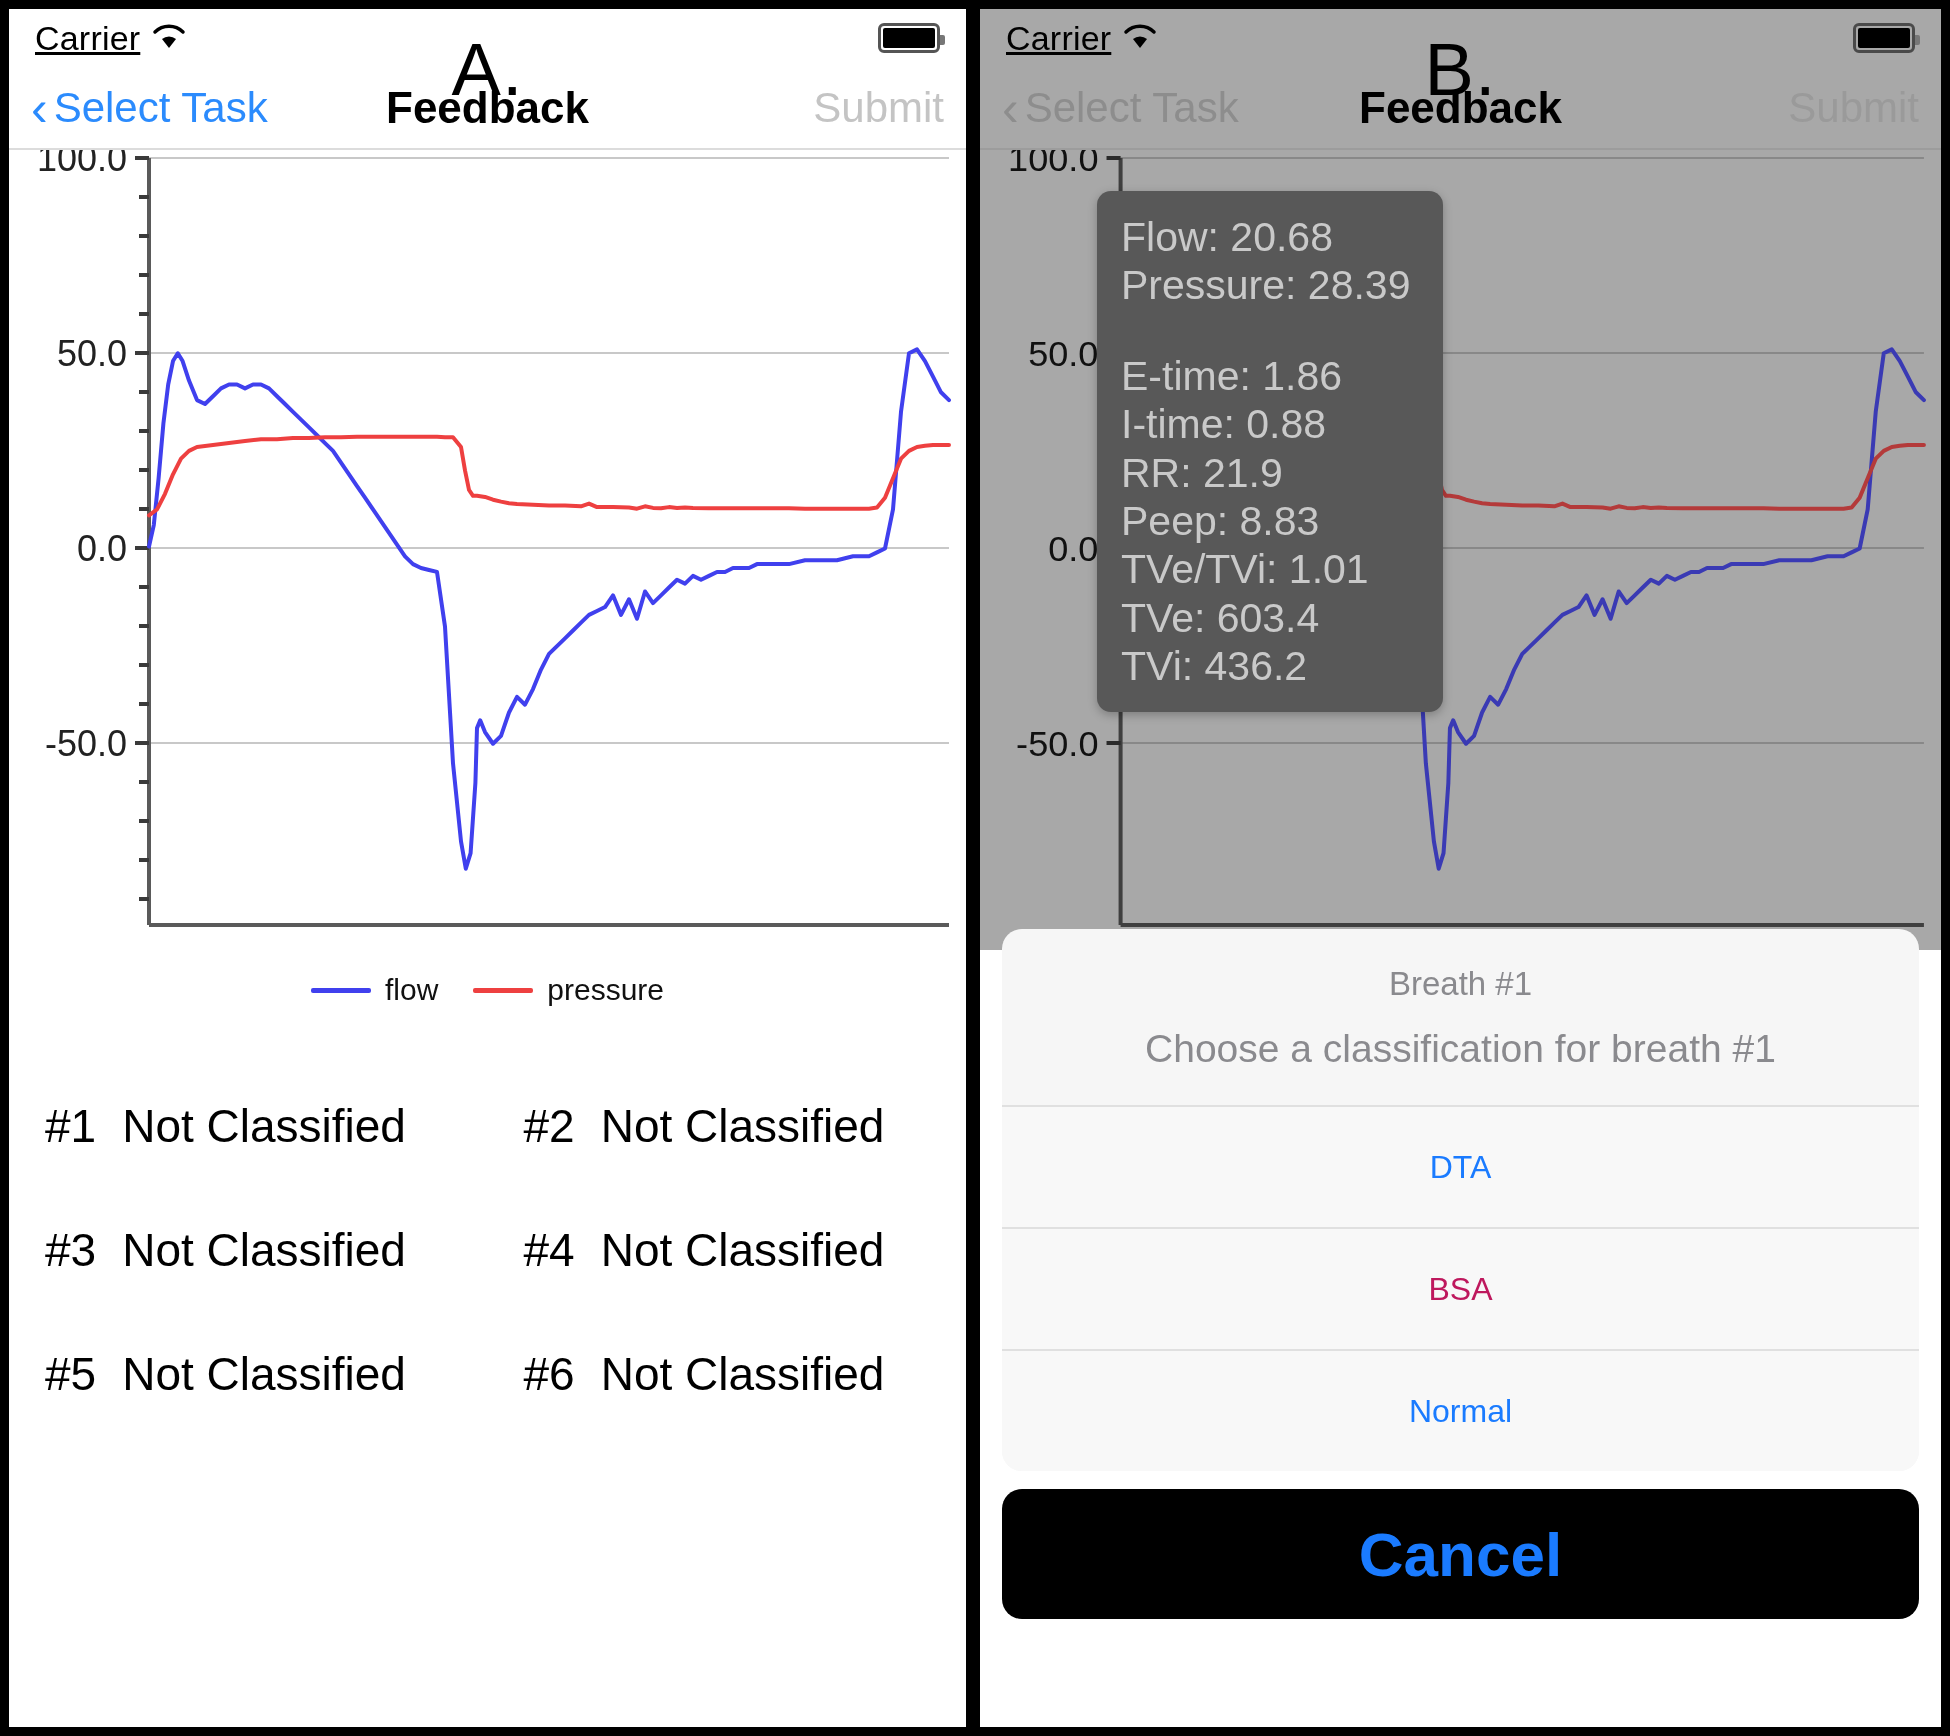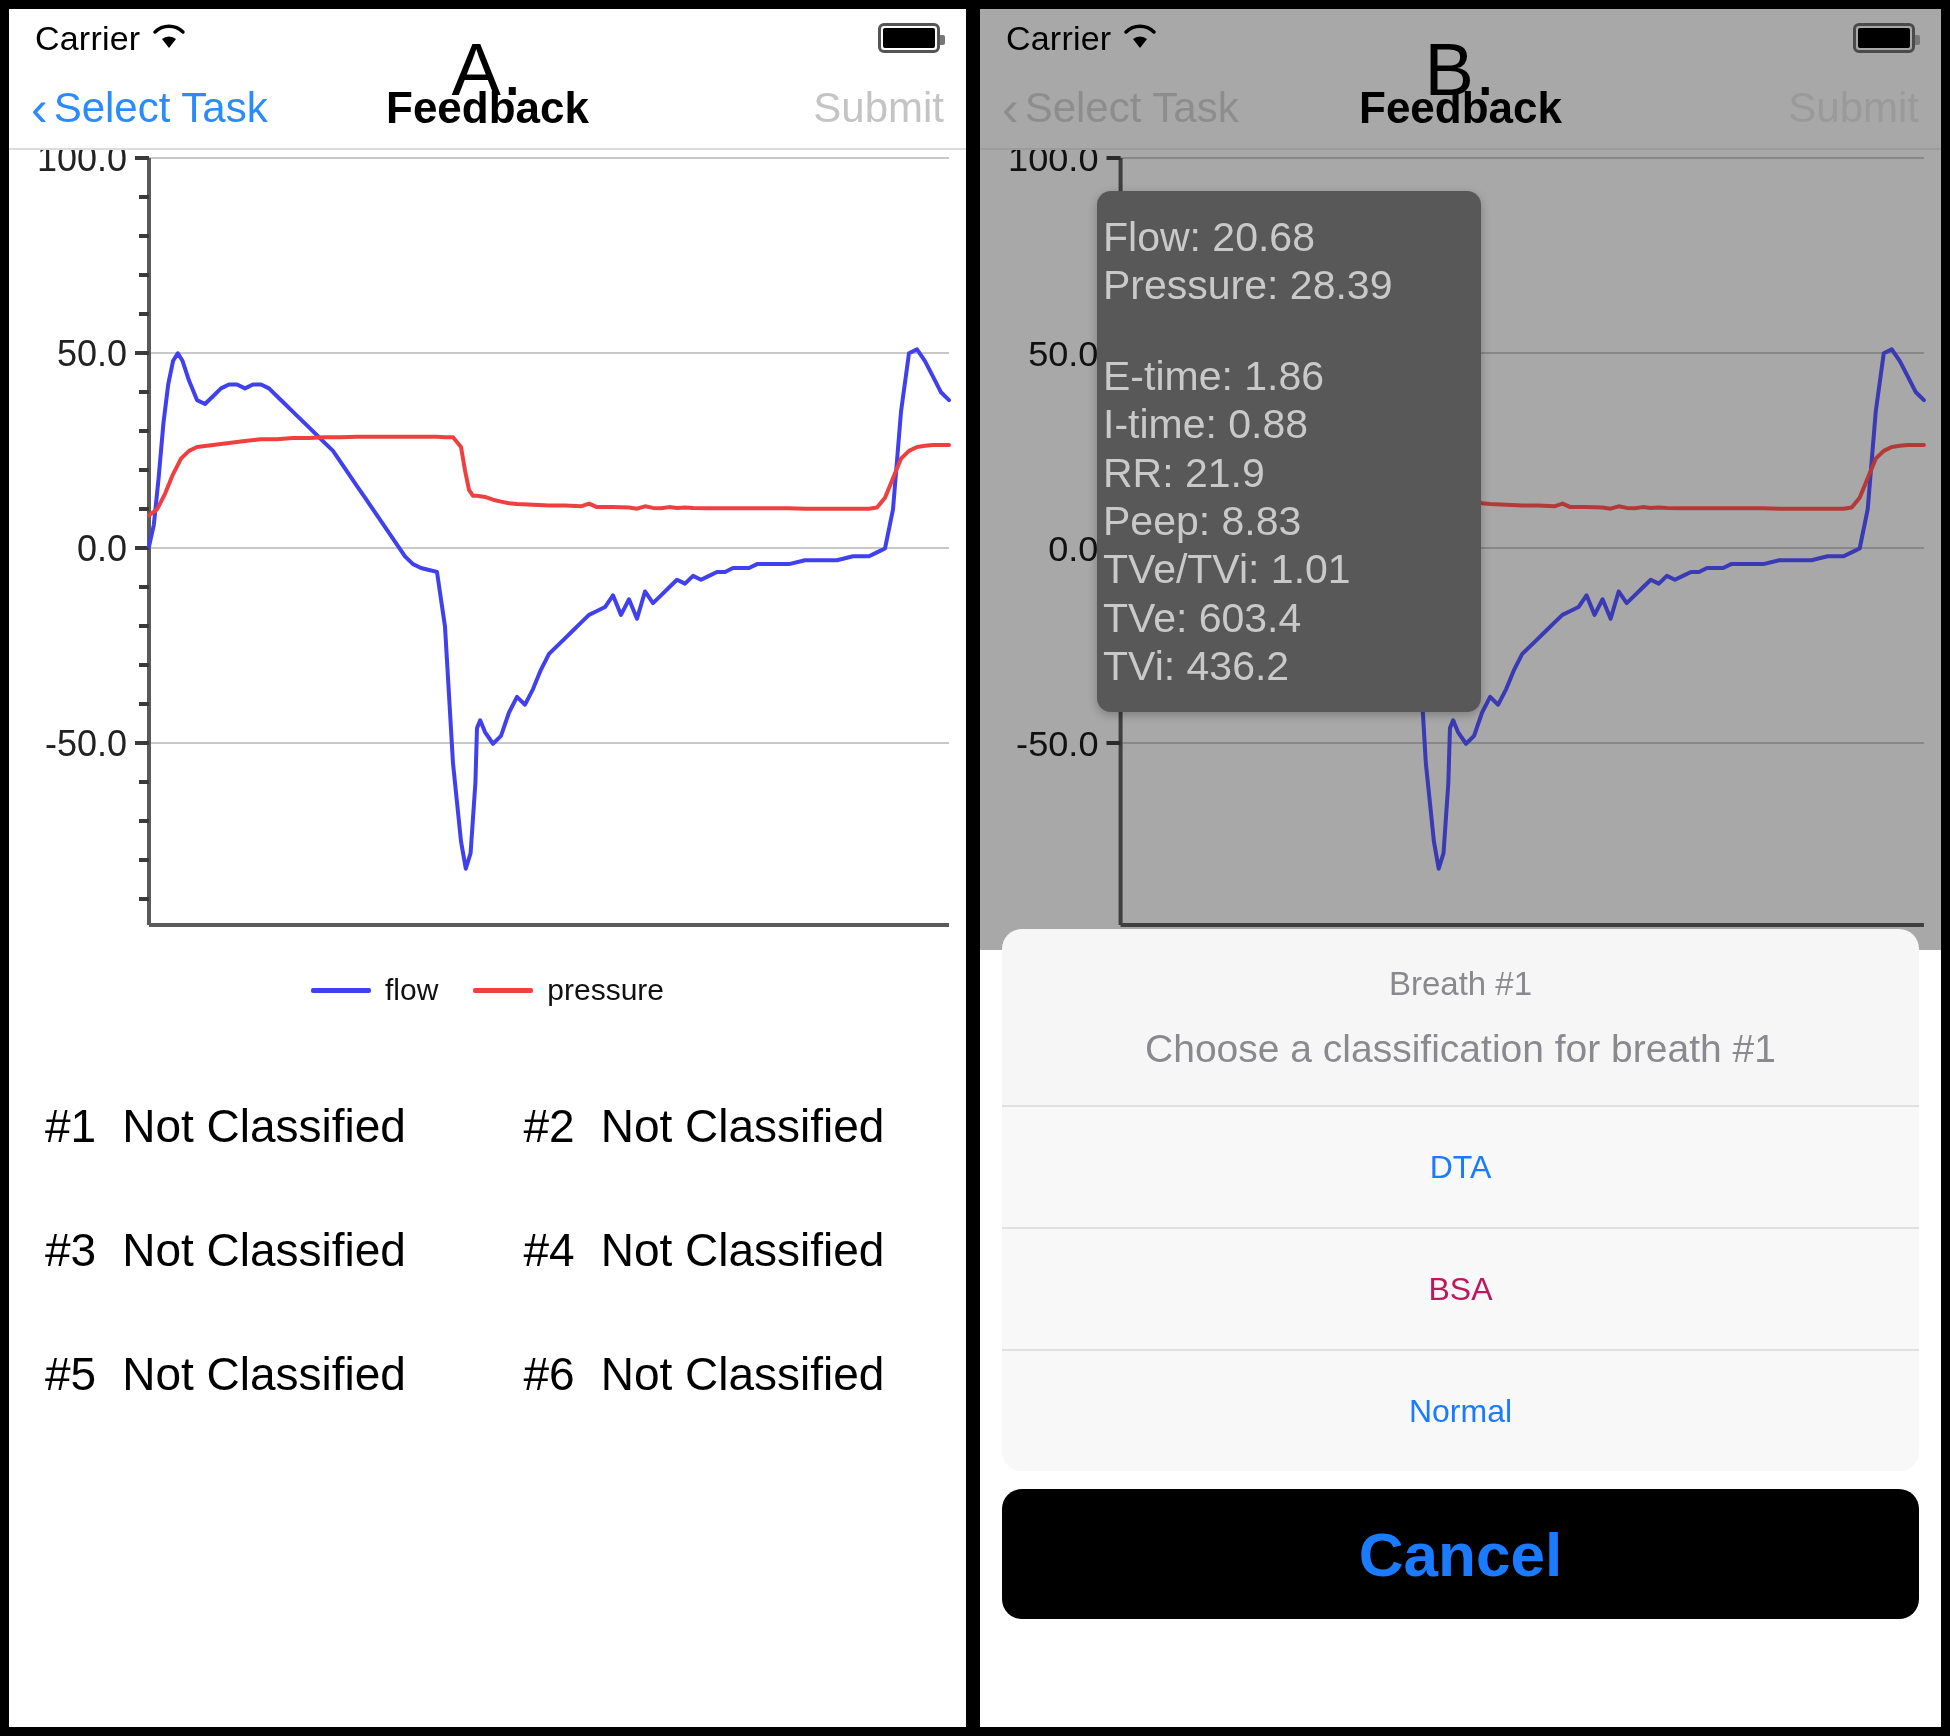--- a/index.html
+++ b/index.html
@@ -28,21 +28,21 @@
   
   .statusbar {
     position: relative;
     height: 58px;
     display: flex;
     align-items: center;
     padding: 0 26px;
     font-size: 34px;
     color: #000;
   }
-  .carrier { letter-spacing: 0.2px; }
+  .carrier { letter-spacing: 0.2px; text-decoration: underline; }
   .wifi-icon { margin-left: 12px; display: inline-block; }
   .battery-icon {
     margin-left: auto;
     width: 62px; height: 30px;
     border: 3px solid #555;
     border-radius: 6px;
     position: relative;
     background: transparent;
   }
   .battery-icon::before {
@@ -135,24 +135,24 @@
   .class-cell {
     display: flex; align-items: baseline; gap: 26px;
     width: 50%;
     padding-left: 36px;
   }
   .class-num { font-size: 46px; color: #000; }
   .class-val { font-size: 46px; color: #000; }
   .tooltip {
     position: absolute;
     left: 117px; top: 182px;
-    width: 384px;
+    width: 346px;
     background: #585858;
     border-radius: 14px;
-    padding: 22px 22px 22px 6px;
+    padding: 22px 22px 22px 24px;
     color: #c9c9c9;
     font-size: 41px;
     line-height: 1.18;
     box-shadow: 0 3px 10px rgba(0,0,0,0.25);
   }
   .tt-gap { height: 42px; }
 
   .actionsheet {
     position: absolute;
     left: 22px; right: 22px;

